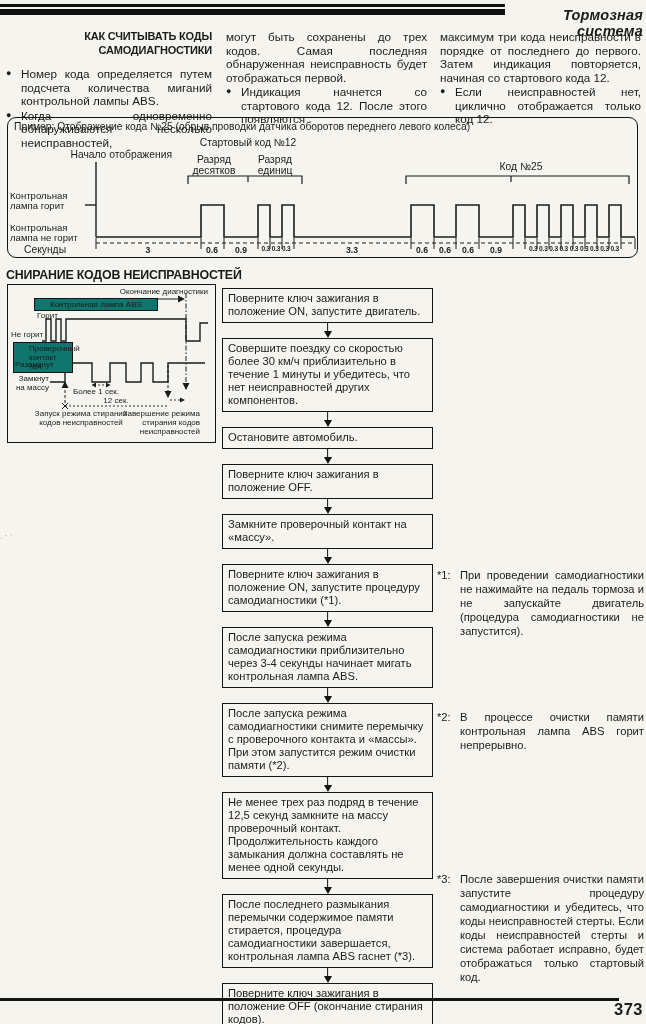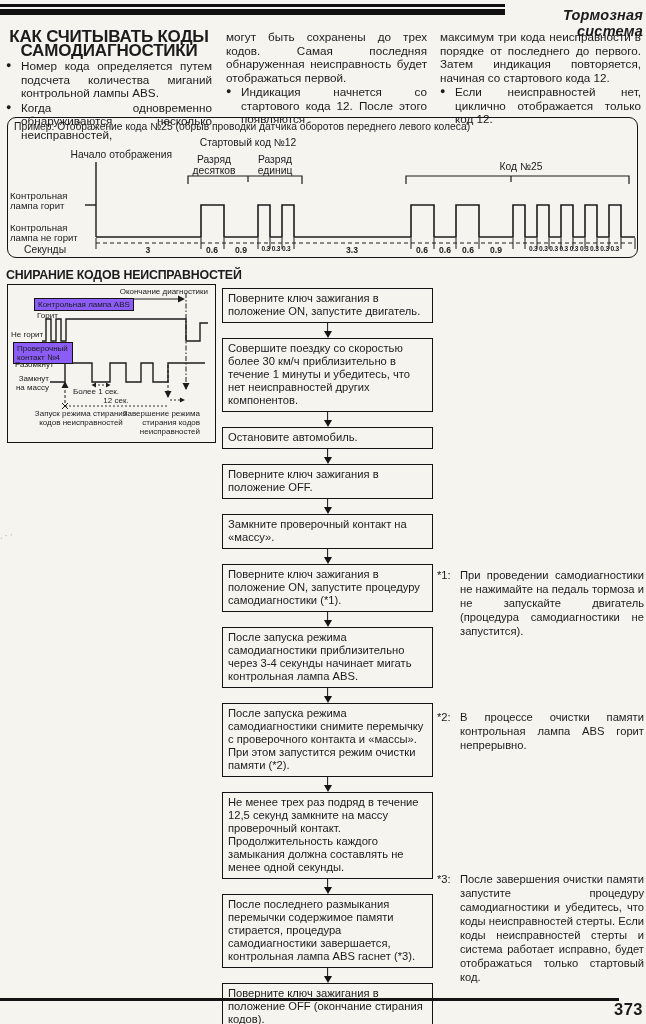--- a/index.html
+++ b/index.html
@@ -12,21 +12,21 @@
   
   .hdr-bar { position:absolute; left:0; top:4px; width:505px; height:11px;
     background:linear-gradient(#101010 0 3.5px, #f5f4ef 3.5px 5px, #101010 5px 100%); }
   .hdr-title { position:absolute; right:3px; top:1px; width:135px; text-align:right;
     font-size:14.5px; font-weight:bold; font-style:italic; letter-spacing:.2px;margin-top:6px; }
   
   .col { position:absolute; top:30px; font-size:11.7px; line-height:13.5px; text-align:justify; }
   .col1 { left:6px;  width:206px; }
   .col2 { left:226px; width:201px; }
   .col3 { left:440px; width:201px; }
-  .intro-h { font-weight:bold; font-size:17px; text-align:center; margin-bottom:2px; letter-spacing:-.2px; }
+  .intro-h { font-weight:bold; font-size:11px; text-align:right; margin-bottom:10px; letter-spacing:-.2px; }
   .b { position:relative; padding-left:15px; margin-bottom:1px; }
   .dot { position:absolute; left:0; top:0px; font-size:9px; }
   .lead { margin-bottom:1px; }
   
   .exbox { position:absolute; left:7px; top:117px; width:631px; height:141px;
     border:1.8px solid #141414; border-radius:9px; }
   .exbox .lab { position:absolute; font-size:10.3px; line-height:11px; }
   .cap { left:6px; top:3px; width:560px; white-space:nowrap; }
   .l-startcode { left:178px; top:19px; width:124px; text-align:center; }
   .l-nachalo   { left:34px;  top:31px; width:130px;text-align:right; }
@@ -36,21 +36,21 @@
   .l-lampon  { left:2px; top:73px;  width:82px; text-align:left; font-size:9.6px !important; line-height:10.4px !important; }
   .l-lampoff { left:2px; top:105px; width:82px; text-align:left; font-size:9.6px !important; line-height:10.4px !important; }
   .l-sec { left:16px; top:126px; }
   .tv { position:absolute; top:127px; font-size:8.6px; font-weight:bold; text-align:center; white-space:nowrap; }
   .tv-cl { font-size:6.6px; letter-spacing:-.2px; }
   .exbox svg, .erbox svg { position:absolute; left:0; top:0; }
   
   .erase-h { position:absolute; left:6px; top:268px; font-size:12.4px; font-weight:bold; letter-spacing:-.2px; }
   .erbox { position:absolute; left:7px; top:284px; width:209px; height:159px; border:1.8px solid #141414; }
   .erbox .lab { position:absolute; font-size:8px; line-height:9px; }
-  .boxed { border:1.2px solid #141414; padding:1px 3px; background:#8b5cf6; }
+  .boxed { border:1.2px solid #141414; padding:1px 15px; background:#0f766e; }
   .e-enddiag { left:86px; top:2px;  width:114px; text-align:right; }
   .e-lampbox { left:26px; top:13px; font-size:8.2px; }
   .e-lit     { left:29px; top:26px; font-size:8.4px; }
   .e-notlit  { left:3px;  top:45px; font-size:8.4px; }
   .e-contbox { left:5px;  top:57px; width:60px; font-size:7.4px; line-height:8.2px; }
   .e-open    { left:7px;  top:75px; }
   .e-closed  { left:2px;  top:89px; width:39px; text-align:right; font-size:7.6px; line-height:8.4px; }
   .e-min1    { left:52px; top:102px; width:72px; text-align:center; font-size:7.6px; }
   .e-t12     { left:82px; top:111px; width:52px; text-align:center; }
   .e-start   { left:24px; top:124px; width:98px; text-align:center; font-size:7.3px; line-height:8.4px; }

